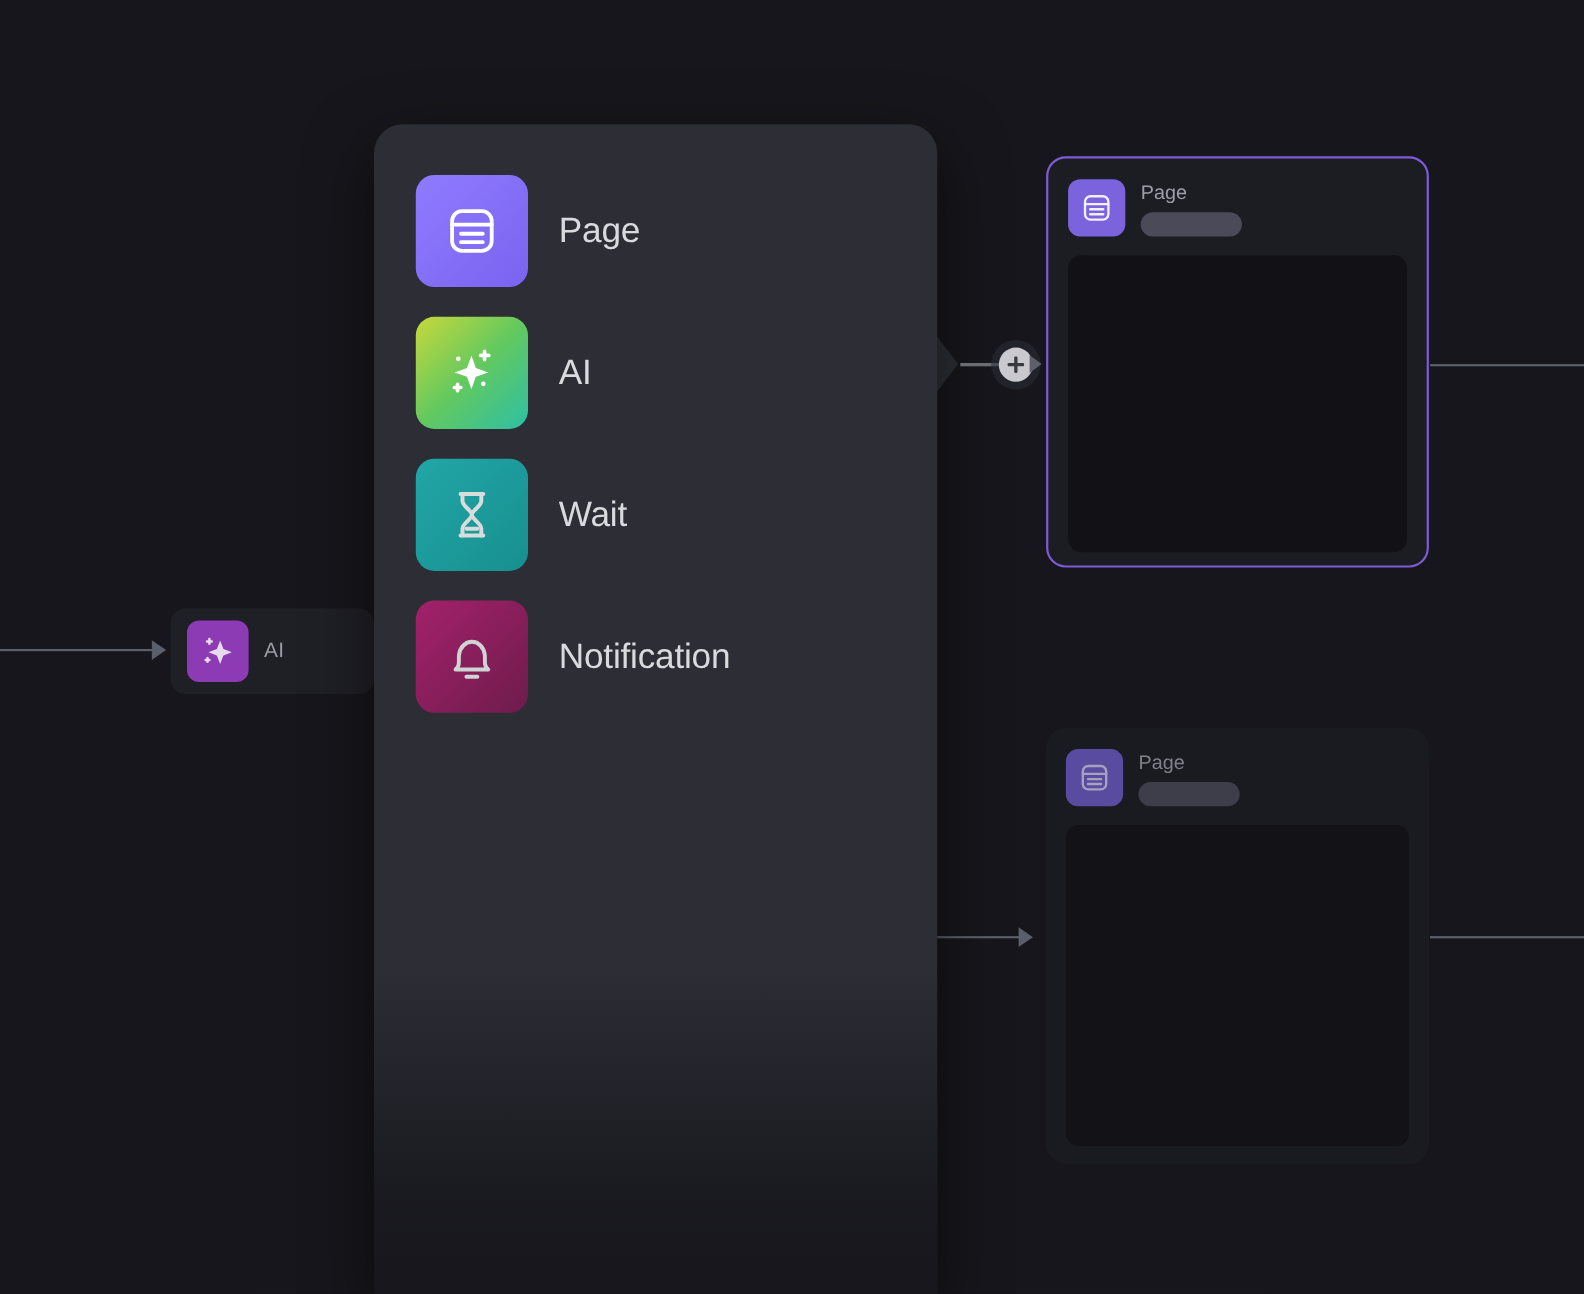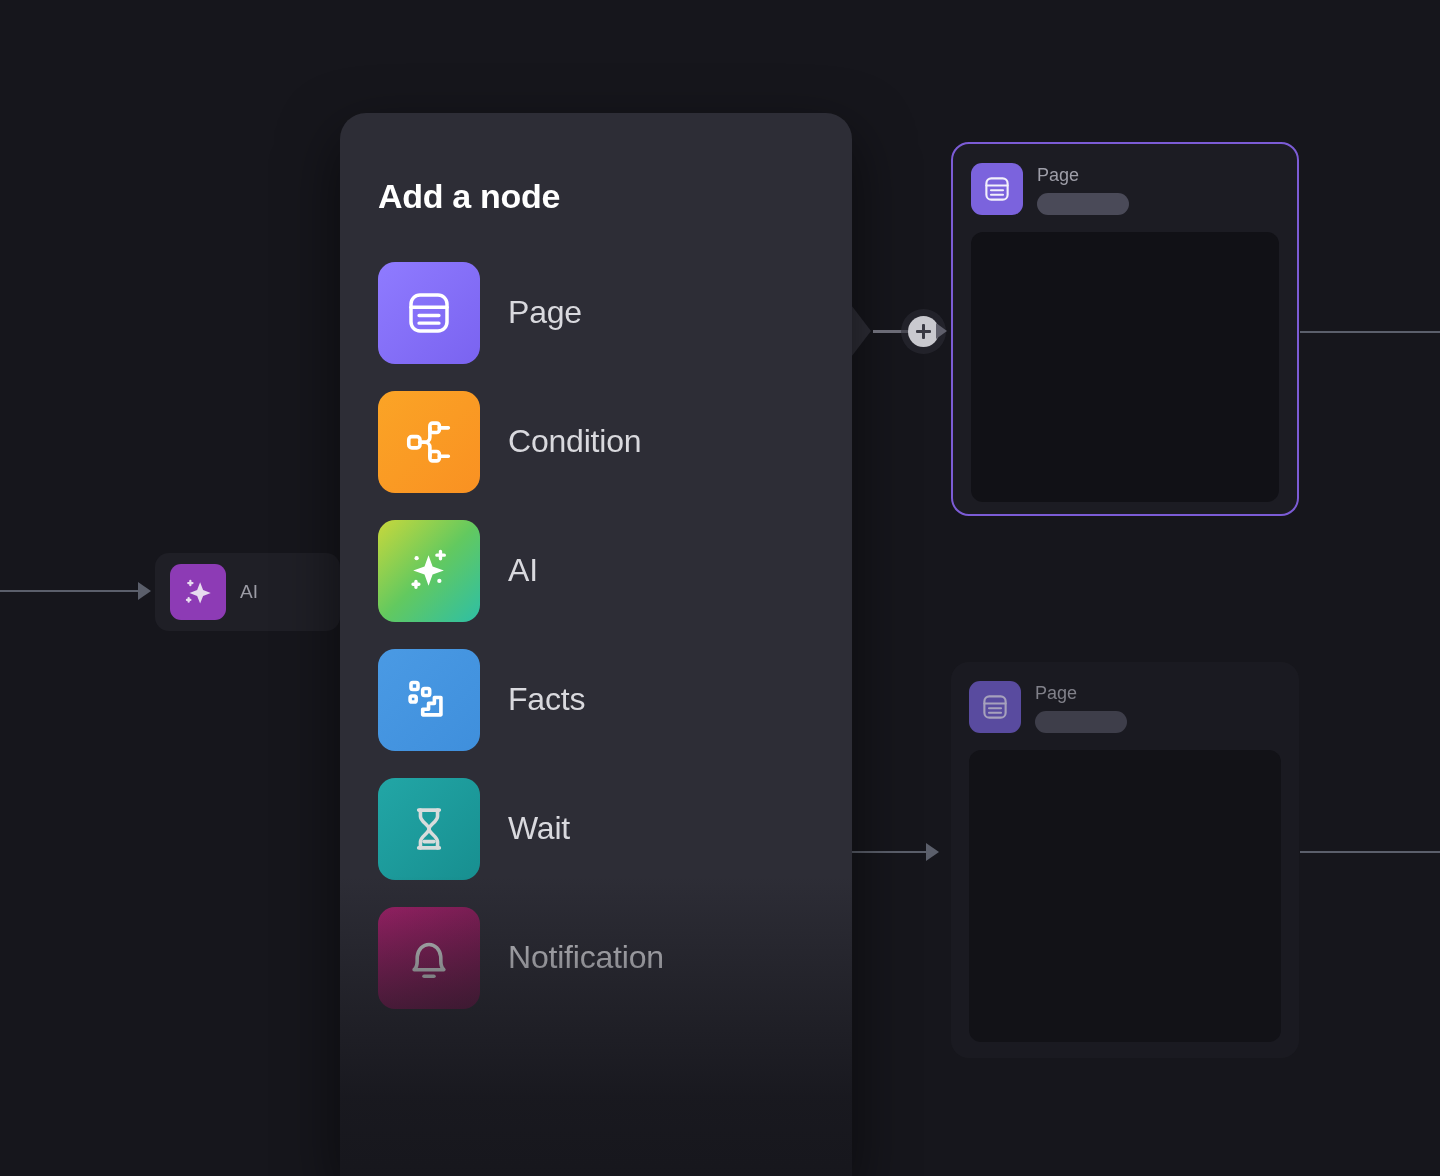--- a/index.html
+++ b/index.html
@@ -158,73 +158,48 @@
         <span class="page-title-txt">Page</span>
         <span class="page-pill"></span>
       </span>
     </div>
     <div class="page-body" style="height:292px;"></div>
   </div>
 
   <div class="panel-pointer"></div>
 
   <div class="panel">
-    <div class="panel-title">Add a node</div>
 
     <div class="node-list">
 
       <div class="node-item">
         <span class="node-item-icon" style="background:linear-gradient(135deg,#8f7bff,#7a63f0);">
           <svg width="54" height="54" viewBox="0 0 24 24" fill="none" stroke="#ffffff" stroke-width="1.55" stroke-linecap="round" stroke-linejoin="round">
             <rect x="4" y="4" width="16" height="16" rx="4"></rect>
             <path d="M4 9.4 h16"></path>
             <path d="M7.6 13.1 h8.8 M7.6 16.5 h8.8"></path>
           </svg>
         </span>
         <span class="node-item-label">Page</span>
       </div>
 
-      <div class="node-item">
-        <span class="node-item-icon" style="background:linear-gradient(135deg,#fba426,#f99122);">
-          <svg width="54" height="54" viewBox="0 0 24 24" fill="none" stroke="#ffffff" stroke-width="1.6" stroke-linecap="round" stroke-linejoin="round">
-            <rect x="3" y="9.6" width="5" height="5" rx="1.4"></rect>
-            <rect x="12.4" y="3.6" width="4.2" height="4.2" rx="1.2"></rect>
-            <rect x="12.4" y="16.2" width="4.2" height="4.2" rx="1.2"></rect>
-            <path d="M16.6 5.7 h4 M16.6 18.3 h4"></path>
-            <path d="M8 12.1 h2.2 a2.2 2.2 0 0 0 2.2 -2.2 V5.7"></path>
-            <path d="M8 12.1 h2.2 a2.2 2.2 0 0 1 2.2 2.2 V18.3"></path>
-          </svg>
-        </span>
-        <span class="node-item-label">Condition</span>
-      </div>
 
       <div class="node-item">
         <span class="node-item-icon" style="background:linear-gradient(135deg,#c8d83c 0%,#63c95f 50%,#2ebfa5 100%);">
           <svg width="54" height="54" viewBox="0 0 24 24" fill="none" stroke="#ffffff" stroke-width="1.5" stroke-linecap="round" stroke-linejoin="round">
             <path d="M11.8 5 L13.6 10 L18.6 11.8 L13.6 13.6 L11.8 18.6 L10 13.6 L5 11.8 L10 10 Z" fill="#ffffff" stroke="none"></path>
             <path d="M17.1 3.3 v3.3 M15.5 4.95 h3.3"></path>
             <path d="M6.2 16.6 v2.6 M4.9 17.9 h2.6"></path>
             <circle cx="6.5" cy="6.3" r=".95" fill="#ffffff" stroke="none"></circle>
             <circle cx="16.6" cy="16.4" r=".95" fill="#ffffff" stroke="none"></circle>
           </svg>
         </span>
         <span class="node-item-label">AI</span>
       </div>
 
-      <div class="node-item">
-        <span class="node-item-icon" style="background:linear-gradient(135deg,#4a9ae4,#3f8fdc);">
-          <svg width="54" height="54" viewBox="0 0 24 24" fill="none" stroke="#ffffff" stroke-width="1.6" stroke-linecap="round" stroke-linejoin="round">
-            <rect x="4" y="4.2" width="3.1" height="3.1" rx=".8"></rect>
-            <rect x="9.2" y="6.9" width="3.1" height="3.1" rx=".8"></rect>
-            <rect x="3.6" y="10.2" width="2.7" height="2.7" rx=".8"></rect>
-            <path d="M9.2 18.6 v-2.5 h2.6 v-2.6 h2.6 v-2.6 h2.9 v7.7 Z"></path>
-          </svg>
-        </span>
-        <span class="node-item-label">Facts</span>
-      </div>
 
 
       <div class="node-item">
         <span class="node-item-icon" style="background:linear-gradient(135deg,#22a6a6,#178f90);">
           <svg width="54" height="54" viewBox="0 0 24 24" fill="none" stroke="#d8dcdc" stroke-width="1.6" stroke-linecap="round" stroke-linejoin="round">
             <path d="M7.4 3.6 h9.2 M7.4 20.4 h9.2"></path>
             <path d="M8.2 3.6 v2.7 c0 2.4 3.8 3.9 3.8 5.7 c0 1.8 -3.8 3.3 -3.8 5.7 v2.7"></path>
             <path d="M15.8 3.6 v2.7 c0 2.4 -3.8 3.9 -3.8 5.7 c0 1.8 3.8 3.3 3.8 5.7 v2.7"></path>
             <path d="M9.8 17.6 h4.4"></path>
           </svg>

